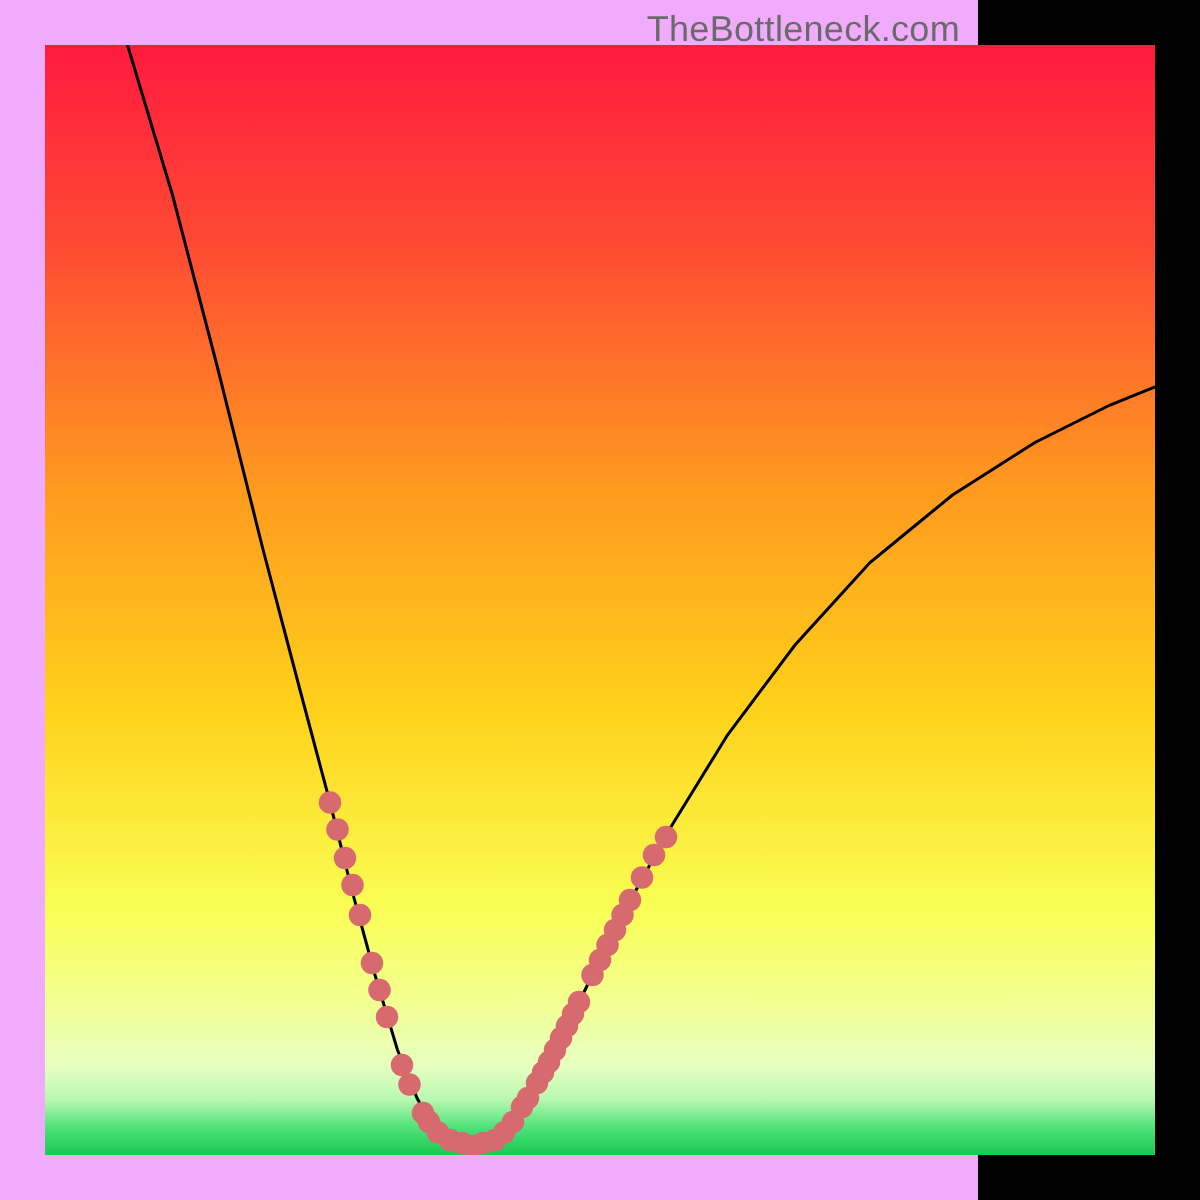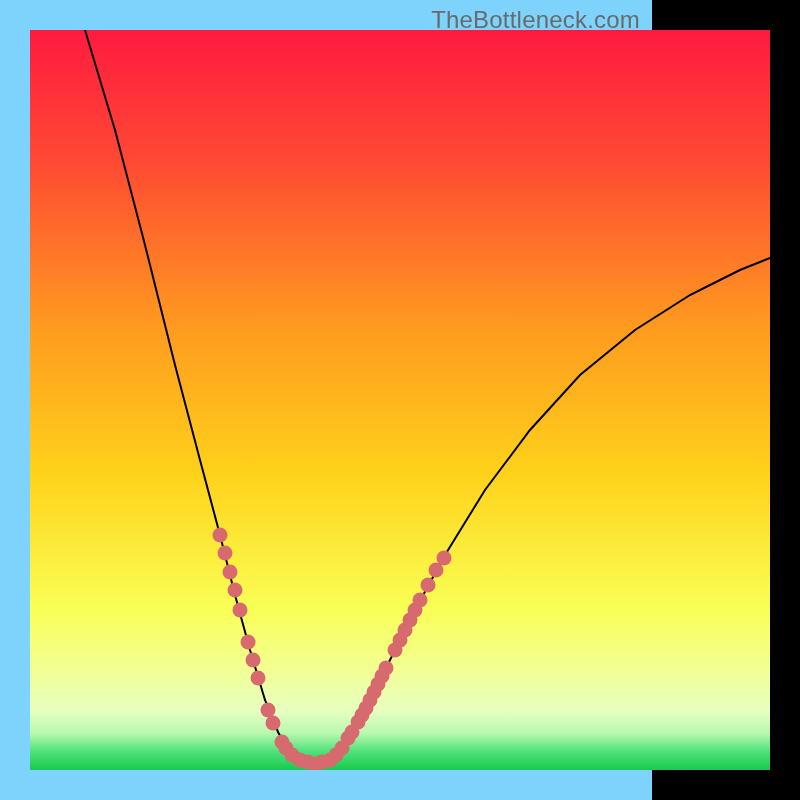--- a/index.html
+++ b/index.html
@@ -10,21 +10,21 @@
     background: #000;
     overflow: hidden;
     font-family: Arial, Helvetica, sans-serif;
   }
   .frame {
     position: absolute;
     left: 0;
     top: 0;
     width: 652px;
     height: 800px;
-    background: #7dd3fc;
+    background: #f0abfc;
   }
   .plot-area {
     position: absolute;
     left: 30px;
     top: 30px;
     width: 740px;
     height: 740px;
     overflow: hidden;
   }
   .watermark {

